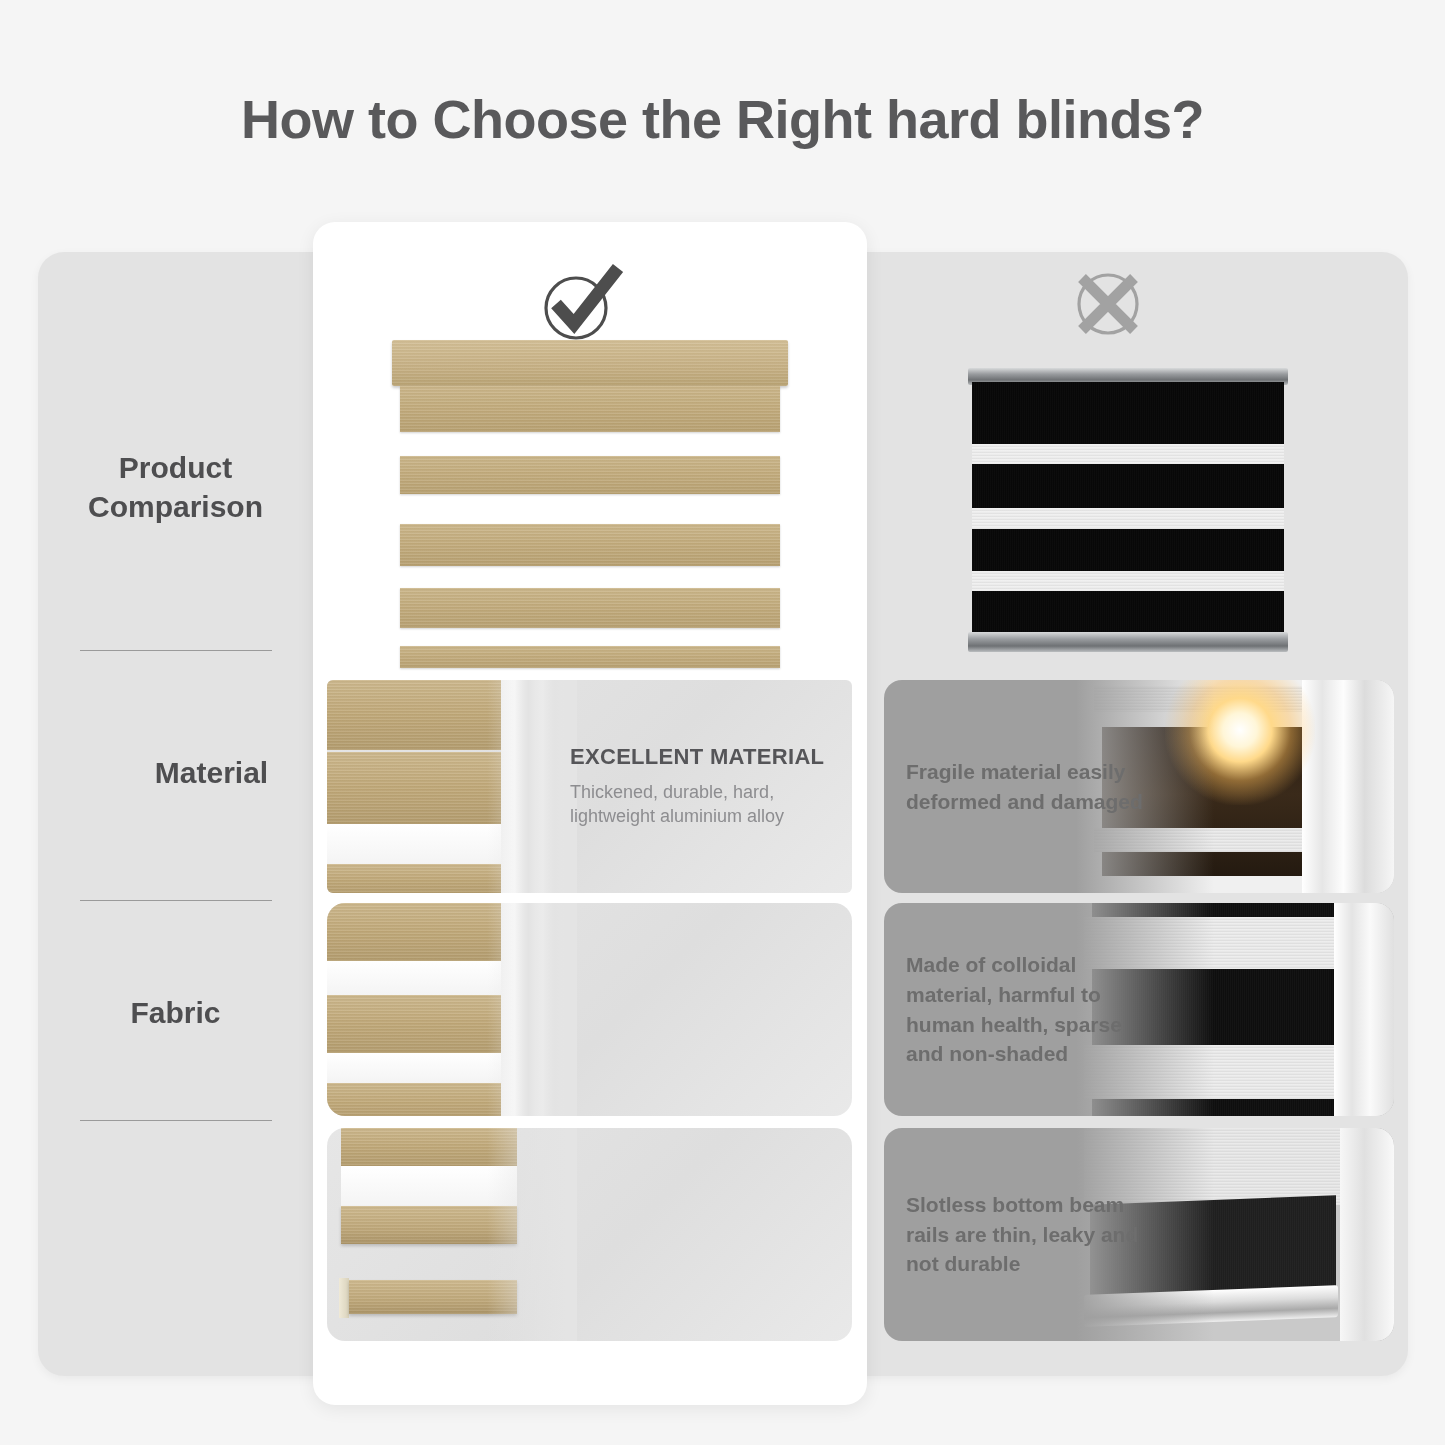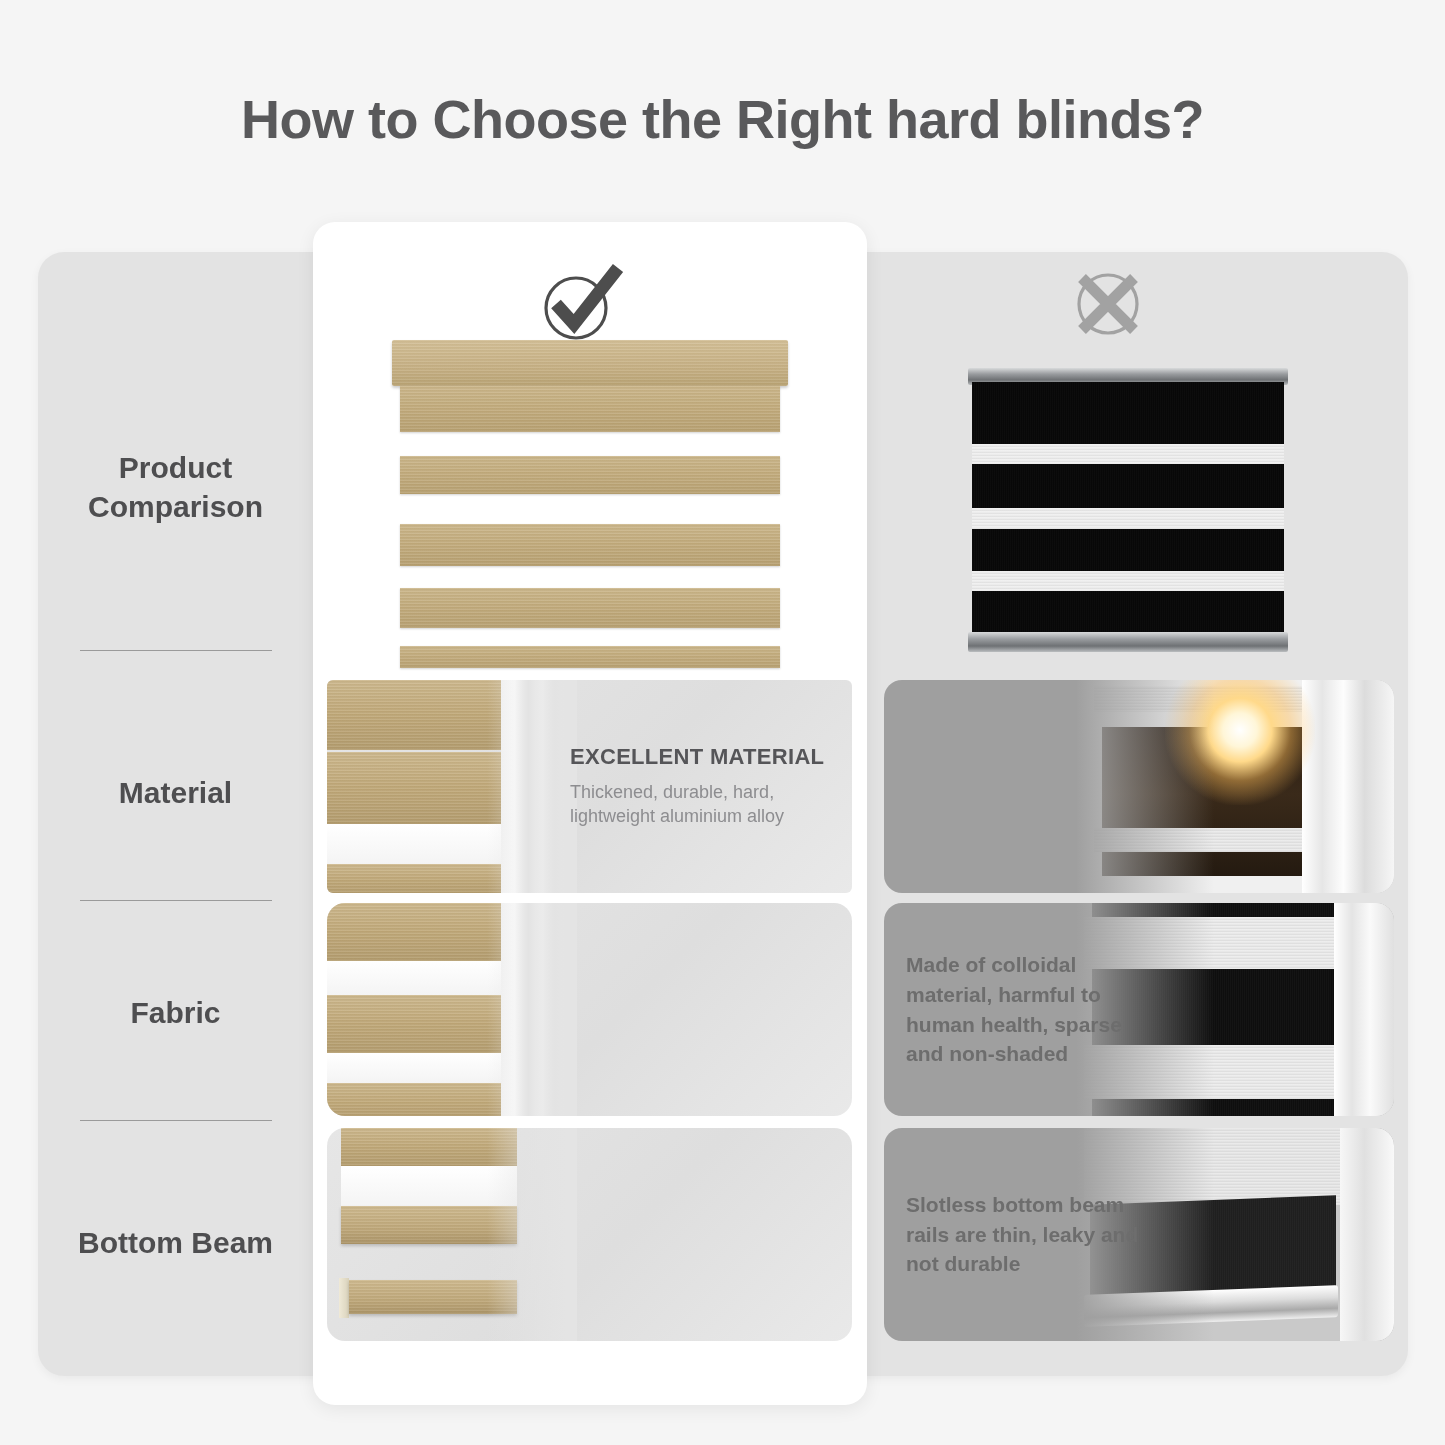--- a/index.html
+++ b/index.html
@@ -33,21 +33,21 @@
     width:275px;height:1124px;
   }
   .label-cell{
     position:absolute;left:0;width:275px;
     display:flex;align-items:center;justify-content:center;
     text-align:center;
     font-size:30px;font-weight:bold;color:#4e4e50;
     line-height:1.3;
   }
   .lbl-0{top:175px;height:120px;}
-  .lbl-1{top:500px;height:80px;}
+  .lbl-1{top:480px;height:80px;margin-left:36px;}
   .lbl-2{top:720px;height:80px;}
   .lbl-3{top:930px;height:120px;}
   .divider{
     position:absolute;left:42px;width:192px;height:1px;
     background:#9a9a9a;
   }
   .div-0{top:398px;}
   .div-1{top:648px;}
   .div-2{top:868px;}
 
@@ -276,21 +276,20 @@
 
 <div class="gray-panel"></div>
 
 <div class="label-col">
   <div class="label-cell lbl-0">Product Comparison</div>
   <div class="divider div-0"></div>
   <div class="label-cell lbl-1">Material</div>
   <div class="divider div-1"></div>
   <div class="label-cell lbl-2">Fabric</div>
   <div class="divider div-2"></div>
-  <div class="label-cell lbl-3">Bottom Beam</div>
 </div>
 
 <div class="white-card"></div>
 
 <div class="mark mark-ok">
   <svg viewBox="0 0 92 92" width="92" height="92">
     <circle cx="42" cy="52" r="30" fill="none" stroke="#4d4d4d" stroke-width="3.2"></circle>
     <path d="M22 48 L40 68 L84 12" fill="none" stroke="#4d4d4d" stroke-width="13" stroke-linejoin="miter" stroke-linecap="butt"></path>
   </svg>
 </div>
@@ -365,20 +364,21 @@
   <div class="bad-photo">
     <div class="sun-wrap">
       <div class="sun-slat" style="top:6px;height:26px;"></div>
       <div class="sun-dark"></div>
       <div class="sun-slat" style="top:148px;height:24px;"></div>
       <div class="sun-frame"></div>
       <div class="flare"></div>
     </div>
     <div class="bad-fade"></div>
   </div>
+  <div class="bad-text">Fragile material easily deformed and damaged</div>
 </div>
 
 <div class="bad-card bc-2">
   <div class="bad-photo">
     <div class="bf-wrap">
       <div class="bf-black" style="top:0px;height:14px;"></div>
       <div class="bf-sheer" style="top:14px;height:52px;"></div>
       <div class="bf-black" style="top:66px;height:76px;"></div>
       <div class="bf-sheer" style="top:142px;height:54px;"></div>
       <div class="bf-black" style="top:196px;height:17px;"></div>

